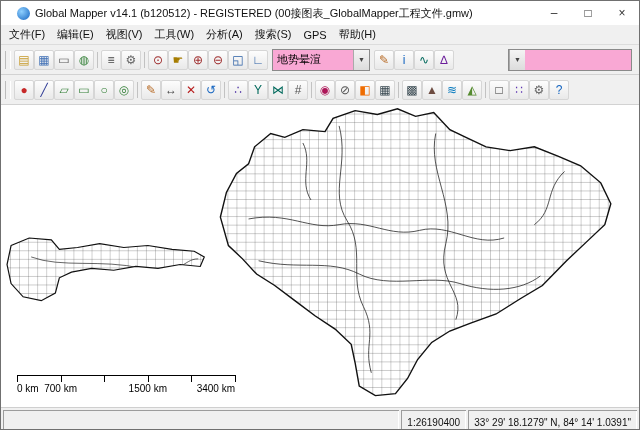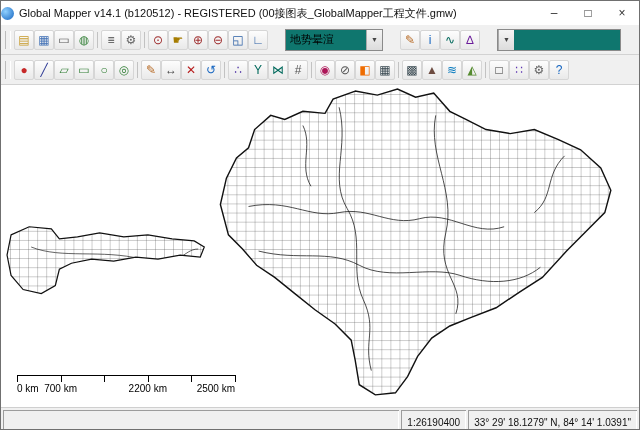--- a/index.html
+++ b/index.html
@@ -1,41 +1,41 @@
 <!DOCTYPE html>
 <html><head>
 <meta charset="utf-8">
 <style>
   html,body{margin:0;padding:0;background:#3a3a3a;font-family:"Liberation Sans",sans-serif;}
   .window{width:640px;height:430px;box-sizing:border-box;background:#f0f0f0;border:1px solid #707070;
           display:flex;flex-direction:column;overflow:hidden;}
   
-  .titlebar{height:24px;min-height:24px;background:#ffffff;display:flex;align-items:center;padding-left:0;}
+  .titlebar{height:24px;min-height:24px;background:#ffffff;display:flex;align-items:center;padding-left:16px;}
   .app-icon{width:13px;height:13px;border-radius:50%;
             background:radial-gradient(circle at 35% 35%,#8fd0ff,#1464c0);margin-right:5px;flex:none;}
   .title{font-size:11px;color:#111;flex:1;white-space:nowrap;overflow:hidden;}
   .winbtn{width:34px;height:24px;display:flex;align-items:center;justify-content:center;
           font-size:12px;color:#333;flex:none;}
   
   .menubar{height:19px;min-height:19px;background:#f0f0f0;display:flex;align-items:center;
            font-size:11px;color:#111;border-bottom:1px solid #dcdcdc;padding-left:2px;}
   .menu-item{padding:1px 6px;white-space:nowrap;}
   
   .toolbar{height:27px;min-height:27px;background:#f0f0f0;display:flex;align-items:center;
            border-bottom:1px solid #d2d2d2;padding:1px 3px;}
   .tb-grip{width:4px;height:18px;margin:0 3px 0 1px;border-left:1px solid #bbb;border-right:1px solid #fff;flex:none;}
   .tb-group{display:flex;align-items:center;}
   .tbtn{width:20px;height:20px;margin:0;padding:0;border:1px solid #d6d6d6;border-radius:2px;
         background:linear-gradient(#fdfdfd,#e9e9e9);display:flex;align-items:center;justify-content:center;
         font-size:12px;line-height:1;}
   .tbtn .glyph{pointer-events:none;}
   .tbtn.sep{width:7px;border:none;background:transparent;border-radius:0;}
   .tbtn.sep::before{content:"";width:1px;height:16px;background:#c2c2c2;}
-  .combo{height:20px;border:1px solid #8a8a8a;background:#0f766e;display:flex;align-items:center;
-         font-size:11px;margin:0 17px;flex:none;}
+  .combo{height:20px;border:1px solid #8a8a8a;background:#f9a8d4;display:flex;align-items:center;
+         font-size:11px;margin:0 4px;flex:none;}
   .combo .cval{padding:0 4px;white-space:nowrap;overflow:hidden;flex:1;}
   .combo .caret{width:15px;height:100%;background:linear-gradient(#f4f4f4,#dcdcdc);
                 border-left:1px solid #aaa;display:flex;align-items:center;justify-content:center;
                 font-size:7px;color:#444;flex:none;}
   .combo.shader{width:96px;}
   .combo.fav{width:122px;}
   .flex-sp{flex:1;}
   
   .map{flex:1;background:#ffffff;position:relative;overflow:hidden;}
   .map svg{position:absolute;inset:0;width:100%;height:100%;}
@@ -57,20 +57,31 @@
 <div class="window">
 
   <div class="titlebar">
     <span class="app-icon"></span>
     <span class="title">Global Mapper v14.1 (b120512) - REGISTERED (00接图表_GlobalMapper工程文件.gmw)</span>
     <div class="winbtn">–</div>
     <div class="winbtn">□</div>
     <div class="winbtn">×</div>
   </div>
 
+  <div class="menubar">
+
+  <span class="menu-item">文件(F)</span>
+      <span class="menu-item">编辑(E)</span>
+      <span class="menu-item">视图(V)</span>
+      <span class="menu-item">工具(W)</span>
+      <span class="menu-item">分析(A)</span>
+      <span class="menu-item">搜索(S)</span>
+      <span class="menu-item">GPS</span>
+      <span class="menu-item">帮助(H)</span>
+    </div>
 
   <div class="toolbar">
     <span class="tb-grip"></span>
     <div class="tb-group">
 
     <button class="tbtn" style="color: rgb(199, 154, 42);">
           <span class="glyph">▤</span>
         </button>
         <button class="tbtn" style="color: rgb(63, 111, 181);">
           <span class="glyph">▦</span>
@@ -271,22 +282,22 @@
     <div class="scalebar">
       <div class="sb-line"></div>
       <div class="sb-tick" style="left:0%"></div>
       <div class="sb-tick" style="left:20%"></div>
       <div class="sb-tick" style="left:40%"></div>
       <div class="sb-tick" style="left:60%"></div>
       <div class="sb-tick" style="left:80%"></div>
       <div class="sb-tick" style="left:100%"></div>
       <span class="sb-label" style="left:0">0 km</span>
       <span class="sb-label" style="left:20%;transform:translateX(-50%)">700 km</span>
-      <span class="sb-label" style="left:60%;transform:translateX(-50%)">2200 km</span>
-      <span class="sb-label" style="left:100%;transform:translateX(-100%)">2500 km</span>
+      <span class="sb-label" style="left:60%;transform:translateX(-50%)">1500 km</span>
+      <span class="sb-label" style="left:100%;transform:translateX(-100%)">3400 km</span>
     </div>
   </div>
 
   <div class="statusbar">
     <div class="spanel spacer"></div>
     <div class="spanel">1:26190400</div>
     <div class="spanel">33° 29' 18.1279" N, 84° 14' 1.0391"</div>
   </div>
 
 </div>

